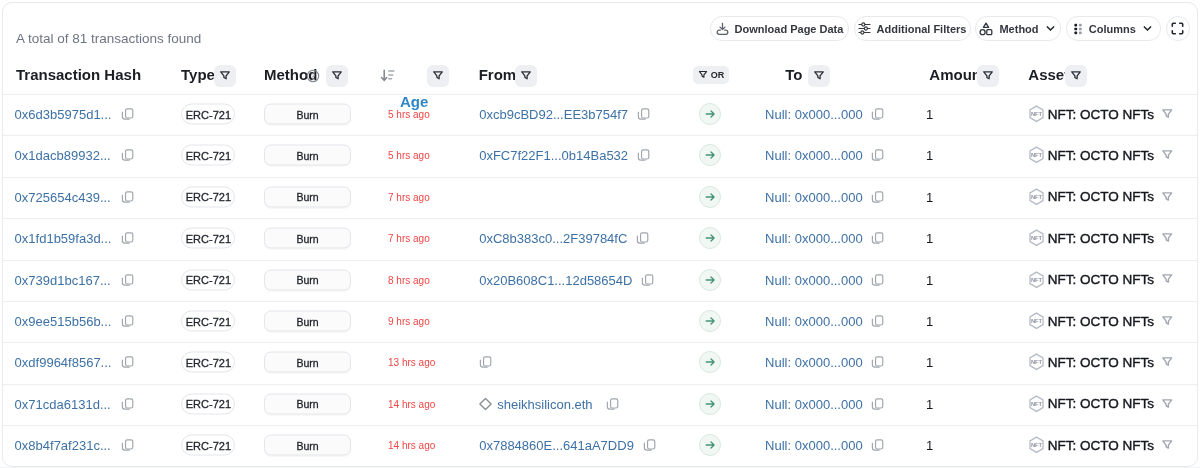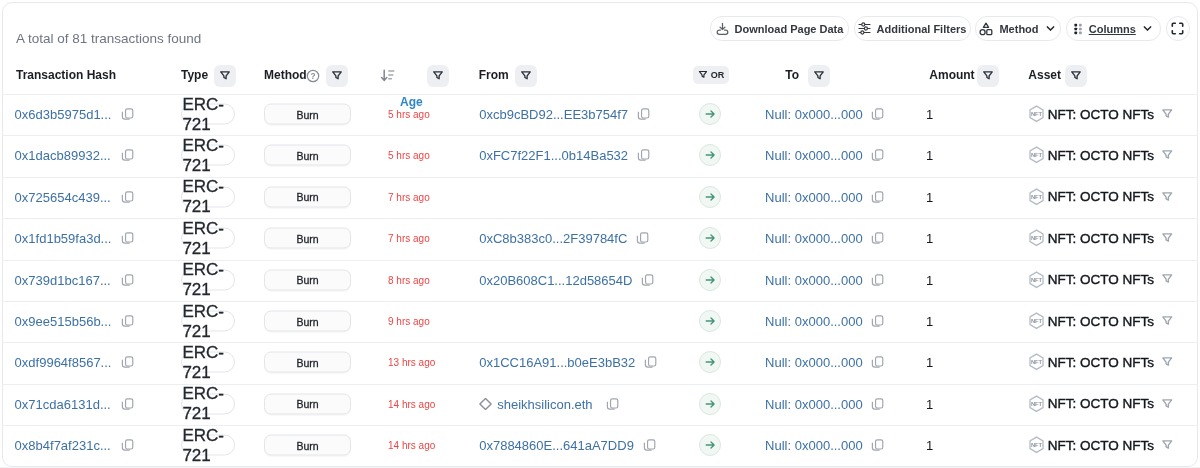--- a/index.html
+++ b/index.html
@@ -2,28 +2,28 @@
 <html><head>
 <meta charset="utf-8">
 <style>
 * { margin:0; padding:0; box-sizing:border-box; }
 html,body { width:1200px; height:468px; }
 body { position:relative; font-family:"Liberation Sans",sans-serif; background:#fff; overflow:hidden; }
 .card { position:absolute; left:2px; top:2px; width:1196px; height:464.8px; background:#fff; border:1px solid #e7e9ee; border-radius:10px; }
 .botband { position:absolute; left:0; top:466.8px; width:1200px; height:1.2px; background:#f3f4f6; }
 .total { position:absolute; left:16px; top:31px; font-size:13.5px; line-height:15px; color:#6e7582; }
 .btn { position:absolute; top:16px; height:25px; background:#fff; border:1px solid #e7e9ed; border-radius:12px; display:flex; align-items:center; justify-content:center; gap:6px; font-size:11px; font-weight:700; color:#33373f; white-space:nowrap; }
-.hdr { position:absolute; top:69.3px; font-size:12px; font-weight:700; color:#1b1e24; line-height:12px; white-space:nowrap; }
+.hdr { position:absolute; top:69.3px; font-size:15px; font-weight:700; color:#1b1e24; line-height:12px; white-space:nowrap; }
 .fbtn { position:absolute; top:65px; width:21.5px; height:21.5px; border-radius:6px; background:#edeff2; display:flex; align-items:center; justify-content:center; }
 .orpill { position:absolute; top:65.8px; left:693.4px; width:35.6px; height:18.6px; border-radius:5px; background:#edeff2; display:flex; align-items:center; justify-content:center; gap:2.5px; font-size:9px; font-weight:700; color:#23272e; }
 .row { position:absolute; left:2px; width:1196px; height:41.4px; border-top:1px solid #eceef2; }
 .cell { position:absolute; top:calc(50% - 1.1px); transform:translateY(-50%); display:flex; align-items:center; }
 a.lnk { color:#3d71a6; text-decoration:none; font-size:13px; white-space:nowrap; }
 .hash { left:12.6px; gap:10px; }
-.pill { left:179.4px; width:54px; height:21px; border:1px solid #e2e5ea; border-radius:10.5px; justify-content:center; font-size:17px; font-weight:400; color:#23272e; -webkit-text-stroke:0.3px #23272e; }
+.pill { left:179.4px; width:54px; height:21px; border:1px solid #e2e5ea; border-radius:10.5px; justify-content:center; font-size:11px; font-weight:400; color:#23272e; -webkit-text-stroke:0.3px #23272e; }
 .burn { left:262.4px; width:86.4px; height:21px; border:1px solid #e3e5e9; background:#fbfbfc; border-radius:7px; justify-content:center; font-size:10.5px; font-weight:400; -webkit-text-stroke:0.3px #23272e; color:#1b1e24; box-shadow:0 1px 1px rgba(20,24,31,0.03); }
 .age { left:386px; font-size:10px; color:#ef4444; }
 .from { left:477.2px; gap:9px; }
 .arrow { left:697px; width:22px; height:22px; border-radius:50%; background:#f1f8f4; border:1px solid #d9e8e0; justify-content:center; }
 .to { left:763.1px; gap:8px; }
 .amt { left:924px; font-size:13px; color:#15181e; }
 .asset { left:1025.7px; gap:3px; font-size:13.5px; font-weight:400; color:#15181e; -webkit-text-stroke:0.4px #15181e; white-space:nowrap; }
 .asset .fl { margin-left:4px; display:flex; }
 .cp { display:block; }
 svg { display:block; }
@@ -55,21 +55,21 @@
     <svg width="14" height="14" viewBox="0 0 14 14" fill="none" stroke="#30353e" stroke-width="1.3" stroke-linejoin="round">
       <path d="M7 1.2L9.6 5.4H4.4z"></path>
       <circle cx="3.6" cy="10.2" r="2.5"></circle>
       <rect x="7.8" y="7.7" width="5" height="5" rx="1"></rect>
     </svg>
     <span>Method</span>
     <svg width="11" height="11" viewBox="0 0 11 11" fill="none" stroke="#23272e" stroke-width="1.5" stroke-linecap="round" stroke-linejoin="round">
       <path d="M2.4 3.9l3.1 3.2 3.1-3.2"></path>
     </svg>
   </div>
-<div class="btn" style="left:1066px;width:94.5px;text-decoration:underline;">
+<div class="btn" style="left:1066px;width:94.5px;">
     <svg width="9" height="12" viewBox="0 0 9 12" fill="none">
       <g fill="#1e2229">
         <rect x="0.4" y="0.7" width="2.7" height="2.7" rx="0.7"></rect>
         <rect x="0.4" y="4.65" width="2.7" height="2.7" rx="0.7"></rect>
         <rect x="0.4" y="8.6" width="2.7" height="2.7" rx="0.7"></rect>
       </g>
       <g fill="#989ea6">
         <rect x="5" y="0.7" width="2.7" height="2.7" rx="0.7"></rect>
         <rect x="5" y="4.65" width="2.7" height="2.7" rx="0.7"></rect>
         <rect x="5" y="8.6" width="2.7" height="2.7" rx="0.7"></rect>
@@ -402,21 +402,20 @@
       <a class="lnk">0xdf9964f8567...</a>
       <svg class="cp" width="13" height="13" viewBox="0 0 16 16" fill="none" stroke="#a0a5ae" stroke-width="1.45">
         <rect x="5.6" y="1.6" width="8.9" height="11.3" rx="2.2"></rect>
         <path d="M10.6 14.4H4.6a2.9 2.9 0 0 1-2.9-2.9V5.3"></path>
       </svg>
     </div>
 <div class="cell pill">ERC-721</div>
 <div class="cell burn">Burn</div>
 <div class="cell age">13 hrs ago</div>
 <div class="cell from">
-      <a class="lnk">0x1CC16A91...b0eE3bB32</a>
       <svg class="cp" width="13" height="13" viewBox="0 0 16 16" fill="none" stroke="#a0a5ae" stroke-width="1.45">
         <rect x="5.6" y="1.6" width="8.9" height="11.3" rx="2.2"></rect>
         <path d="M10.6 14.4H4.6a2.9 2.9 0 0 1-2.9-2.9V5.3"></path>
       </svg>
     </div>
 <div class="cell arrow">
       <svg width="14" height="14" viewBox="0 0 14 14" fill="none" stroke="#45947a" stroke-width="1.35" stroke-linecap="round" stroke-linejoin="round">
         <path d="M3.2 7h7.9M8 3.9L11.1 7 8 10.1"></path>
       </svg>
     </div>

